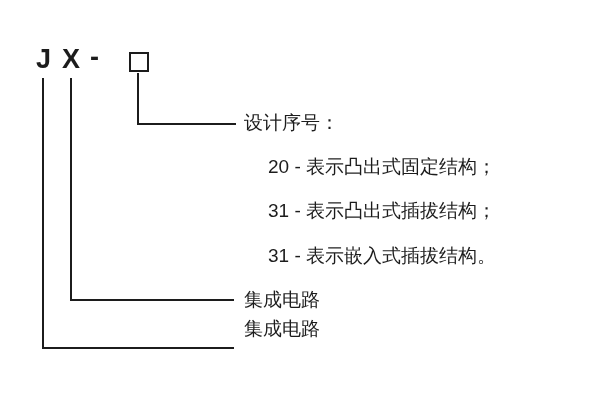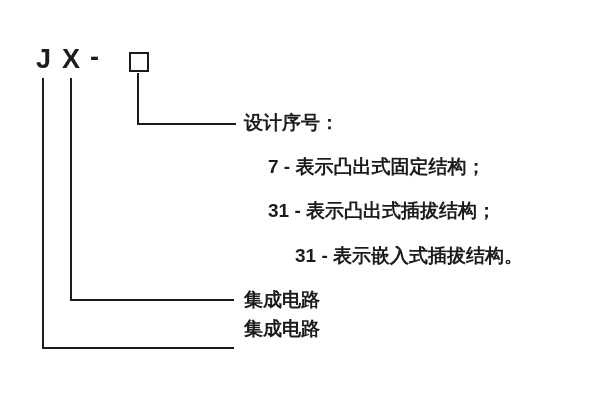--- a/index.html
+++ b/index.html
@@ -28,21 +28,20 @@
   }
   .line {
     position: absolute;
     background: #1c1c1c;
   }
   .label {
     position: absolute;
     font-size: 19px;
     line-height: 1.2;
     white-space: nowrap;
-    font-weight: bold;
   }
 </style>
 </head>
 <body>
 
 <div class="canvas">
 
   <span class="code-letter" style="left:36px; top:46px;">J</span>
   <span class="code-letter" style="left:62px; top:46px;">X</span>
   <span class="code-letter" style="left:90px; top:44px;">-</span>
@@ -52,21 +51,21 @@
   <div class="line" style="left:137px; top:123px; width:99px; height:2px;"></div>
 
   <div class="line" style="left:70px; top:78px; width:2px; height:223px;"></div>
   <div class="line" style="left:70px; top:299px; width:164px; height:2px;"></div>
 
   <div class="line" style="left:42px; top:78px; width:2px; height:271px;"></div>
   <div class="line" style="left:42px; top:347px; width:192px; height:2px;"></div>
 
   <div class="label" style="left:244px; top:112px;">设计序号：</div>
 
-  <div class="label" style="left:268px; top:156px;">7 - 表示凸出式固定结构；</div>
+  <div class="label" style="left:268px; top:156px;">20 - 表示凸出式固定结构；</div>
   <div class="label" style="left:268px; top:200px;">31 - 表示凸出式插拔结构；</div>
-  <div class="label" style="left:268px; top:245px;margin-left:27px;">31 - 表示嵌入式插拔结构。</div>
+  <div class="label" style="left:268px; top:245px;">31 - 表示嵌入式插拔结构。</div>
 
   <div class="label" style="left:244px; top:289px;">集成电路</div>
 
   <div class="label" style="left:244px; top:318px;">集成电路</div>
 
 </div>
 
 </body></html>

